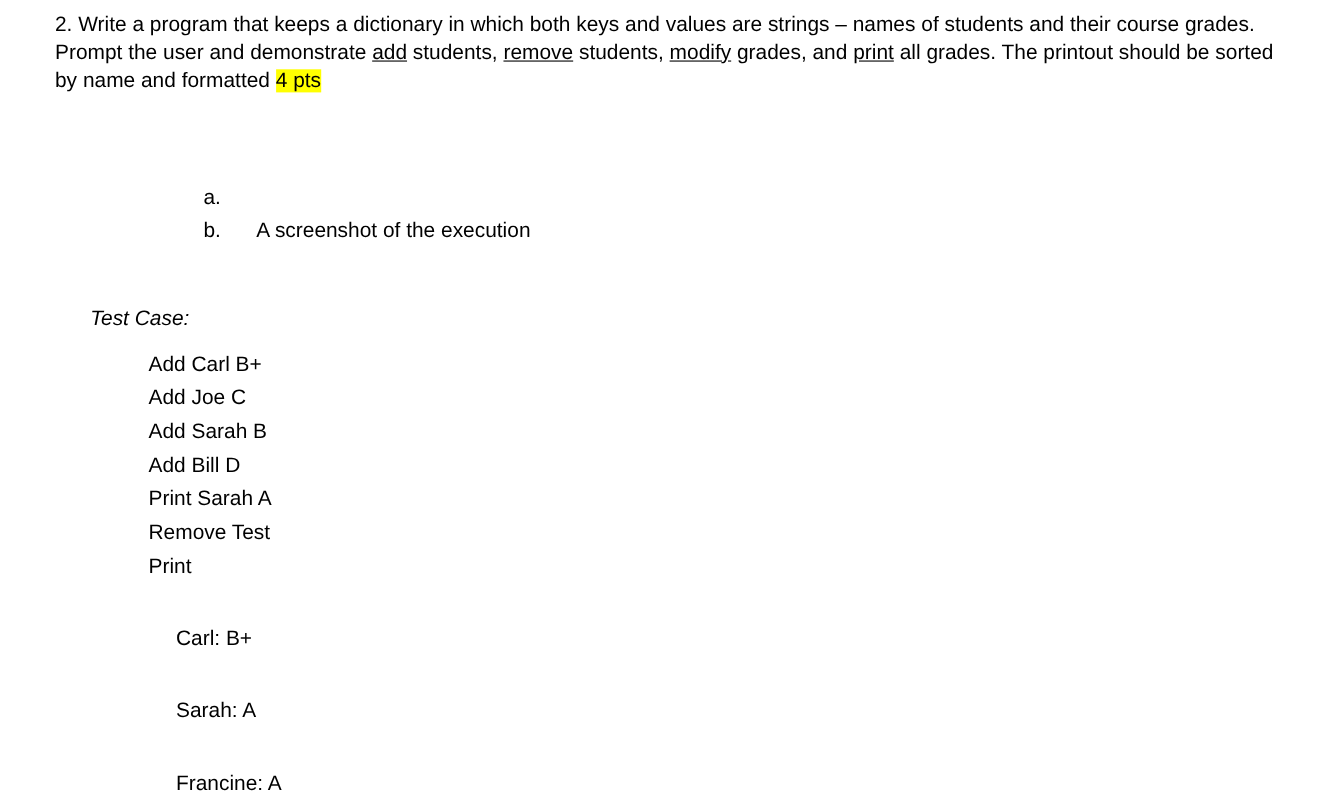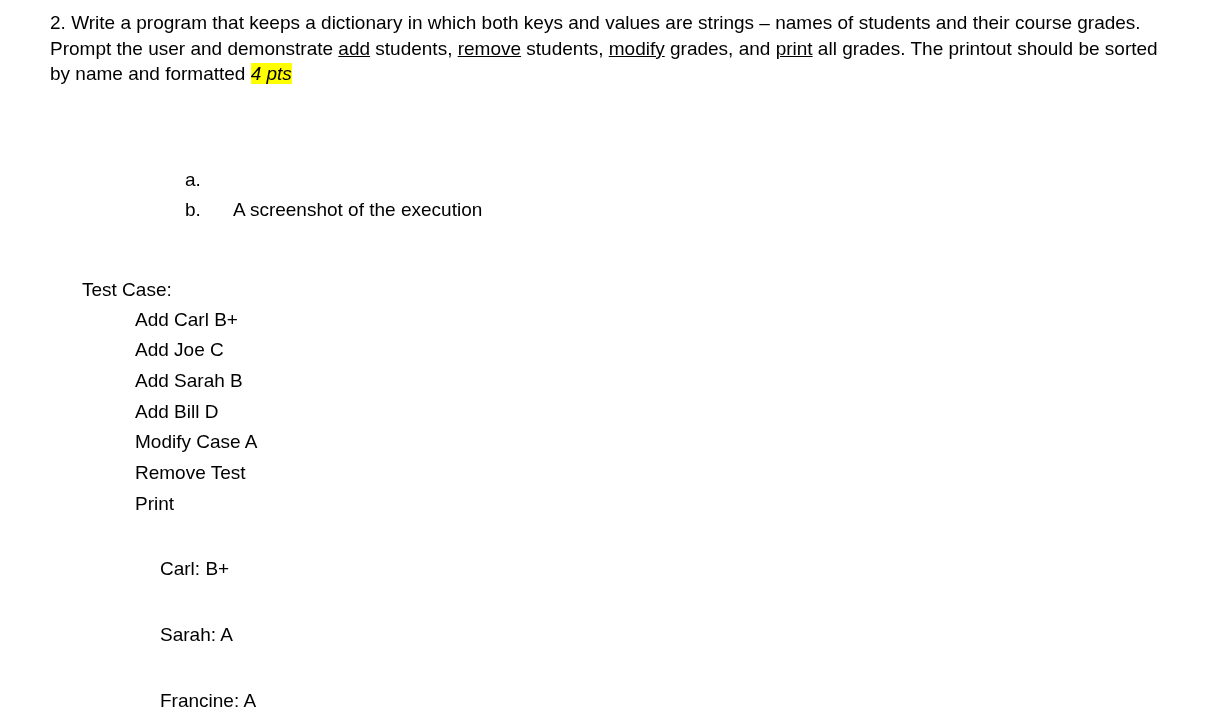--- a/index.html
+++ b/index.html
@@ -17,37 +17,37 @@
       width: 1218px;
     }
     .question-text {
       margin-bottom: 80px;
     }
     .underline {
       text-decoration: underline;
     }
     .highlight {
       background-color: #ffff00;
-      font-style: italic;
     }
     .sublist {
       margin-left: 135px;
       margin-bottom: 55px;
     }
     .sublist-item {
       display: flex;
       margin-bottom: 4px;
     }
     .sublist-marker {
       width: 48px;
       text-align: left;
     }
     .testcase-header {
       margin-left: 32px;
-      margin-bottom: 4px;
+      margin-bottom: 16px;
+      font-style: italic;
     }
     .testcase-items {
       margin-left: 85px;
     }
     .testcase-items div {
       margin-bottom: 5px;
     }
     .output-items {
       margin-left: 110px;
     }
@@ -72,21 +72,21 @@
     <span>A screenshot of the execution</span>
   </div>
 </div>
 
 <div class="testcase-header">Test Case:</div>
 <div class="testcase-items">
   <div>Add Carl B+</div>
   <div>Add Joe C</div>
   <div>Add Sarah B</div>
   <div>Add Bill D</div>
-  <div>Modify Case A</div>
+  <div>Print Sarah A</div>
   <div>Remove Test</div>
   <div>Print</div>
 </div>
 <div class="output-items">
   <div>Carl: B+</div>
   <div>Sarah: A</div>
   <div>Francine: A</div>
 </div>
 
 </body></html>

